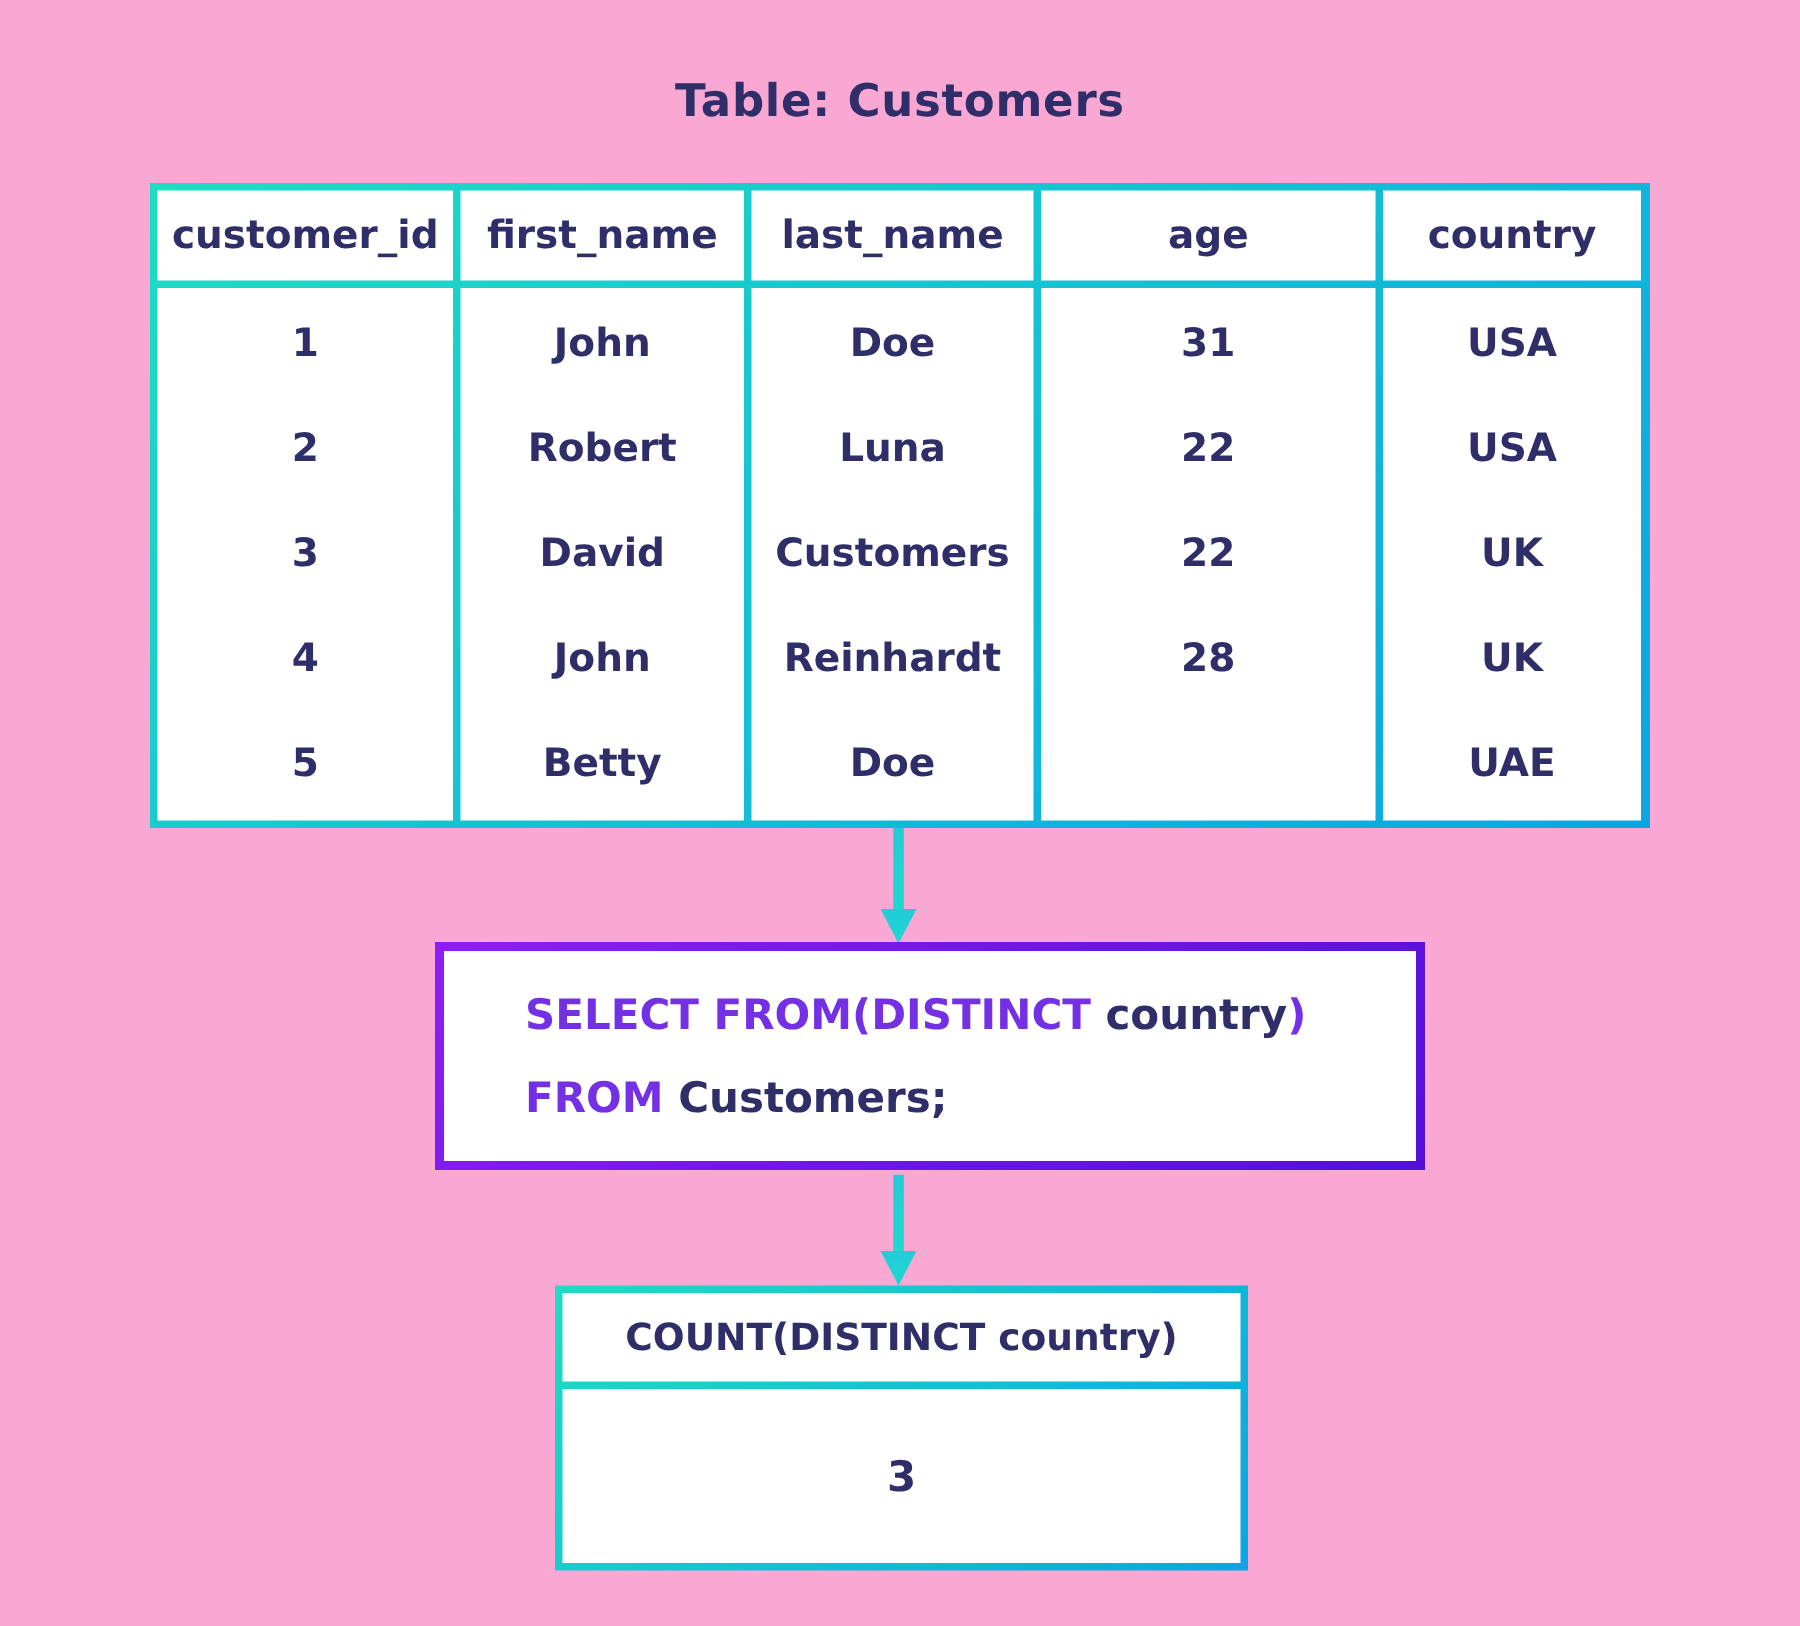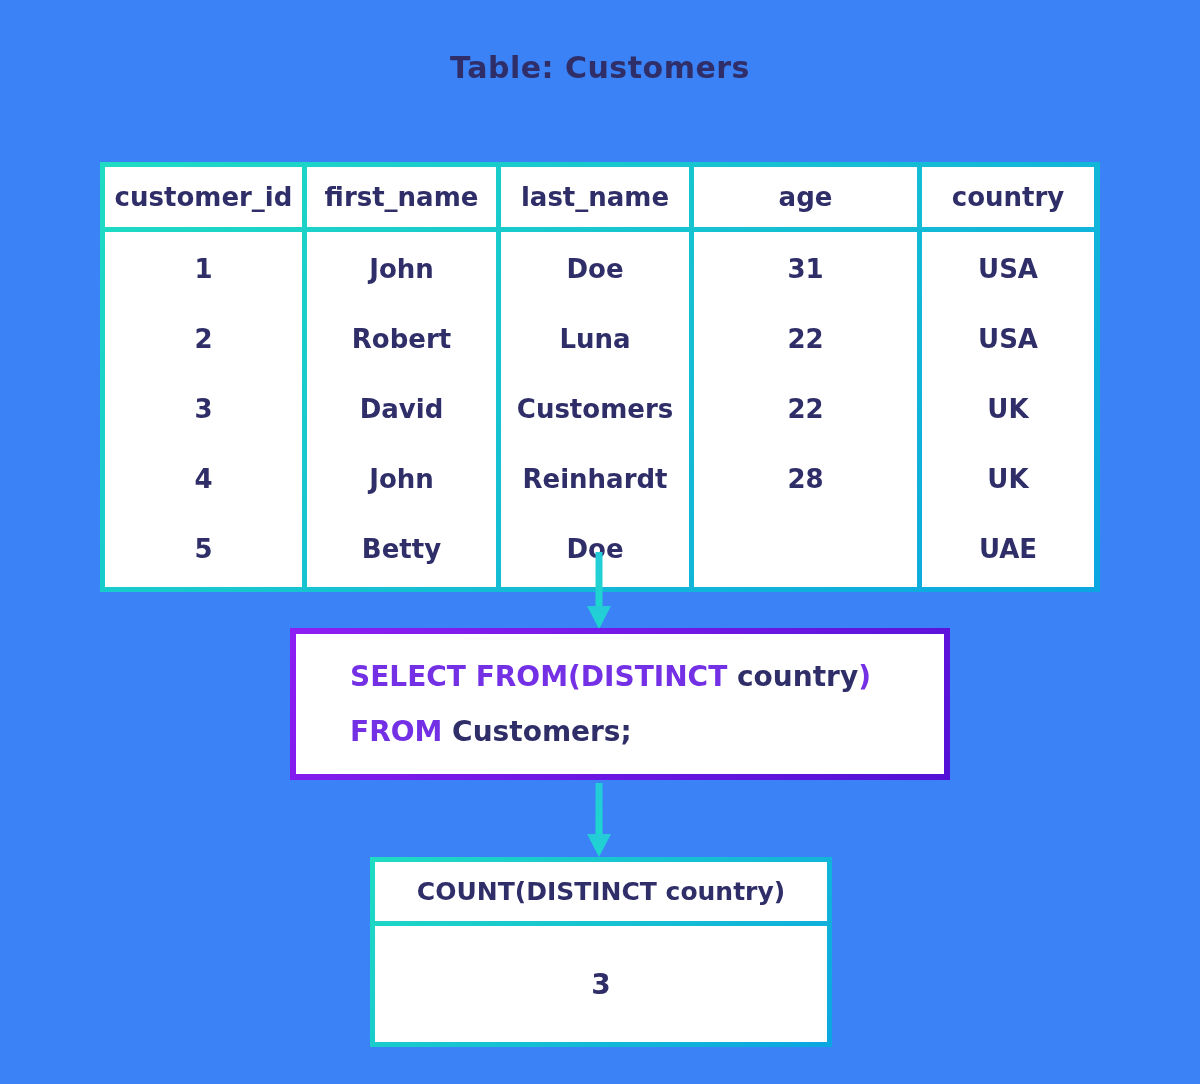--- a/index.html
+++ b/index.html
@@ -1,33 +1,32 @@
 <!DOCTYPE html>
 <html><head>
 <meta charset="utf-8">
 <style>
   * { margin: 0; padding: 0; box-sizing: border-box; }
   html, body { width: 1200px; height: 1084px; background: #ffffff; }
   body { font-family: "DejaVu Sans", "Liberation Sans", sans-serif; font-weight: bold; }
-  .canvas { position: relative; width: 1200px; height: 1084px; background: #3b82f6; overflow: hidden; }
+  .canvas { position: relative; width: 1200px; height: 1084px; background: #f9a8d4; overflow: hidden; }
 
   .diagram-title {
     position: absolute; left: 0; top: 50px; width: 1200px;
     text-align: center; font-size: 30px; color: #2F2E68; letter-spacing: 0.5px;
   }
 
   
   .customers-table {
     position: absolute; left: 100px; top: 122px; width: 1000px; height: 430px;
     display: grid;
     grid-template-columns: 197px 189px 188px 223px 172px;
     grid-template-rows: 60px 1fr;
     gap: 5px; padding: 5px;
     background: linear-gradient(135deg, #1FDCC2 0%, #0BA5E2 100%);
-    margin-top: 40px;
   }
   .th {
     background: #ffffff; display: flex; align-items: center; justify-content: center;
     font-size: 26px; color: #2F2E68;
   }
   .col {
     background: #ffffff; display: grid; grid-auto-rows: 70px;
     align-items: center; padding-top: 2px;
   }
   .td { text-align: center; font-size: 26px; color: #2F2E68; }

